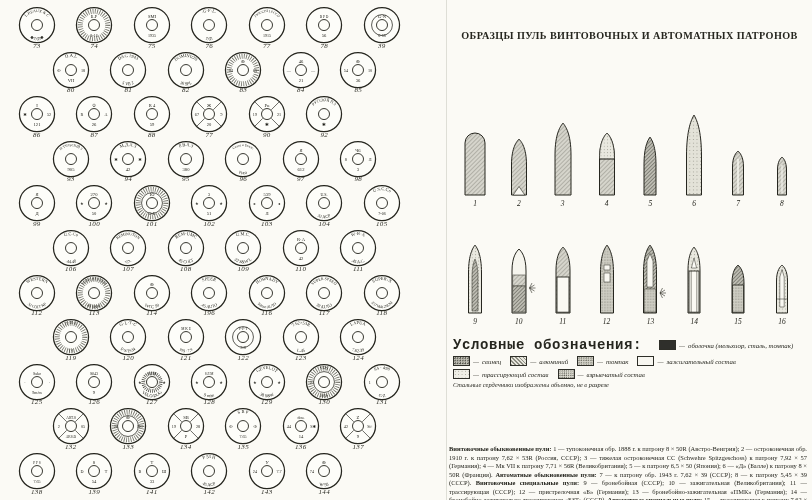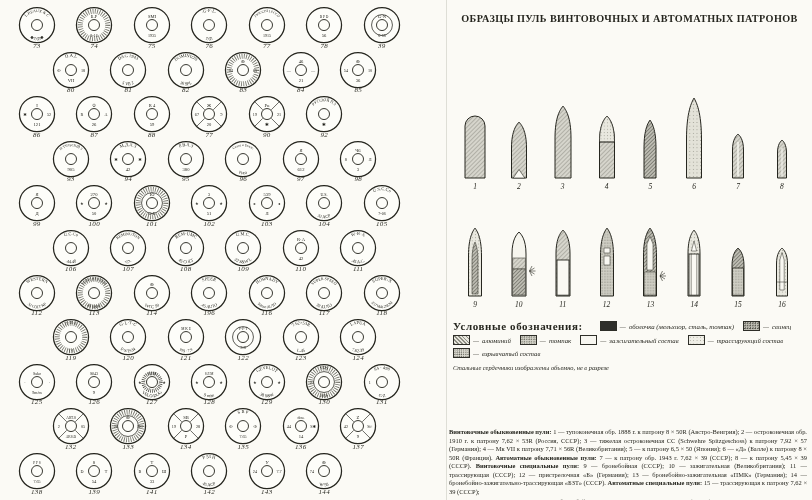--- a/index.html
+++ b/index.html
@@ -5,30 +5,30 @@
   html,body{margin:0;padding:0;background:#e9e9e4}
   #page{position:relative;width:812px;height:500px;background:#fbfaf5;font-family:"Liberation Serif",serif;color:#26261f;overflow:hidden;margin:0 auto}
   #gutter{position:absolute;left:446px;top:0;width:1px;height:100%;background:#deded6}
   
   #left{position:absolute;left:0;top:5px;width:446px}
   .hs-row{display:flex;padding-left:8px;height:44.6px}
   .hs-row.off{padding-left:42px}
   .hs-cell{width:57.5px;display:flex;flex-direction:column;align-items:center;flex:none}
   .hs-num{font-style:italic;font-size:7px;margin-top:-3.5px;letter-spacing:.3px;color:#2b2b24}
   
-  #right{position:absolute;left:447px;top:0;width:365px;height:392px}
+  #right{position:absolute;left:447px;top:17px;width:365px;height:392px}
   .rp-title{position:absolute;top:13px;left:0;width:100%;text-align:center;font-weight:bold;font-size:10.2px;letter-spacing:.4px}
   .b-row{position:absolute;left:8px;right:10px;display:flex;justify-content:space-between;align-items:flex-end}
   #b-row-1{top:96px}
   #b-row-2{top:214px}
   .b-cell{display:flex;flex-direction:column;align-items:center}
   .b-num{font-style:italic;font-size:7.5px;margin-top:0}
   
   #legend{position:absolute;top:320px;left:6px;width:354px;display:flex;flex-wrap:wrap;align-items:center;column-gap:9px;row-gap:3px}
-  .lg-head{font-family:Liberation Serif, serif;font-weight:bold;font-size:11px;letter-spacing:.6px;margin-right:8px}
+  .lg-head{font-family:Liberation Mono, monospace;font-weight:bold;font-size:14px;letter-spacing:.6px;margin-right:8px}
   .lg-item{display:inline-flex;align-items:center;gap:3px;font-size:6.8px;font-style:italic;white-space:nowrap}
   .sw{width:15px;height:8px;border:1px solid #2e2e28;flex:none}
   .sw-solid{background:#2f2f2b}
   .sw-lead{background:radial-gradient(circle at 1px 1px,#52524a .7px,transparent .8px) 0 0/2.6px 2.6px,#c3c2b8}
   .sw-alum{background:repeating-linear-gradient(45deg,#8d8d82 0 .8px,transparent .8px 2.8px),#e7e6dd}
   .sw-tompak{background:radial-gradient(circle at 1px 1px,#6f6f64 .6px,transparent .7px) 0 0/2.4px 2.4px,#d3d2c8}
   .sw-incend{background:#f7f6f0}
   .sw-tracer{background:radial-gradient(circle at 1.3px 1.3px,#a09f93 .5px,transparent .6px) 0 0/3.4px 3.4px,#efeee6}
   .sw-explos{background:radial-gradient(circle at 1px 1px,#5b5b52 .6px,transparent .7px) 0 0/2.2px 2.2px,#dcdbd1}
   #legend-note{position:absolute;top:364px;left:6px;font-size:6.4px;font-style:italic}

